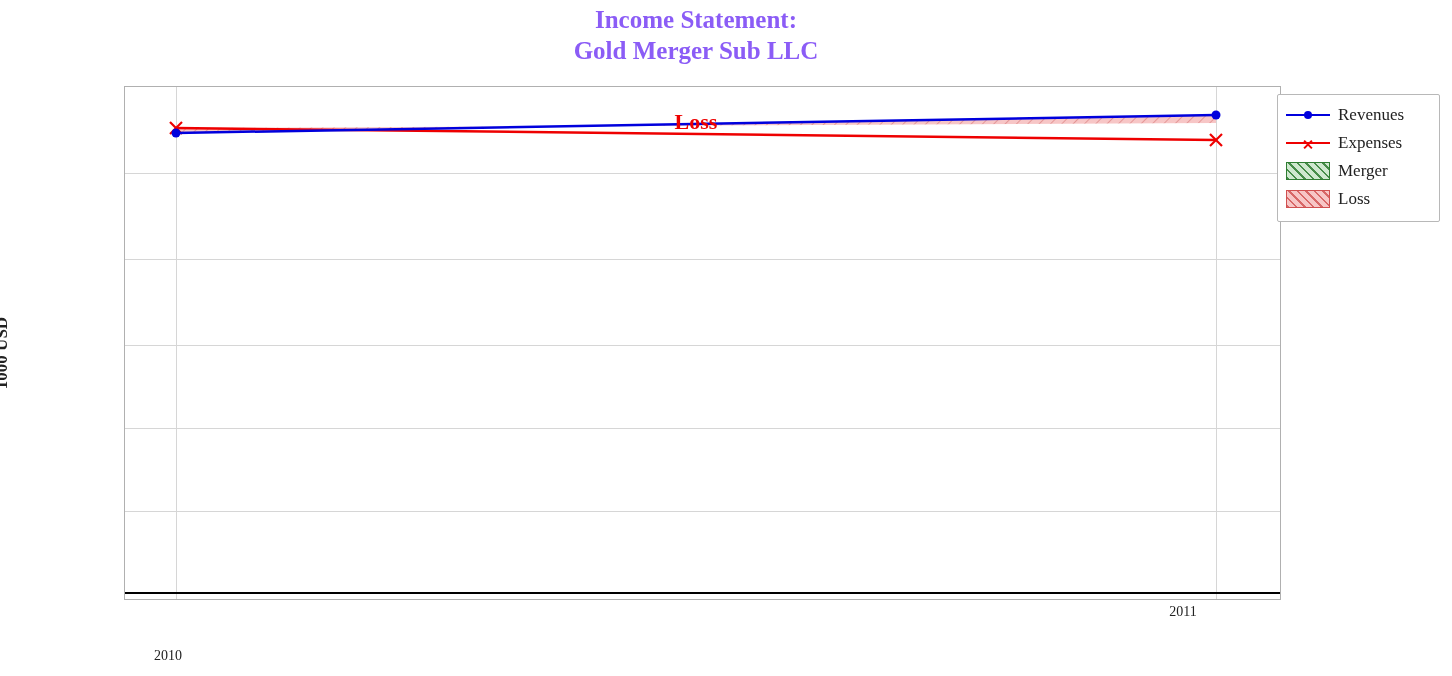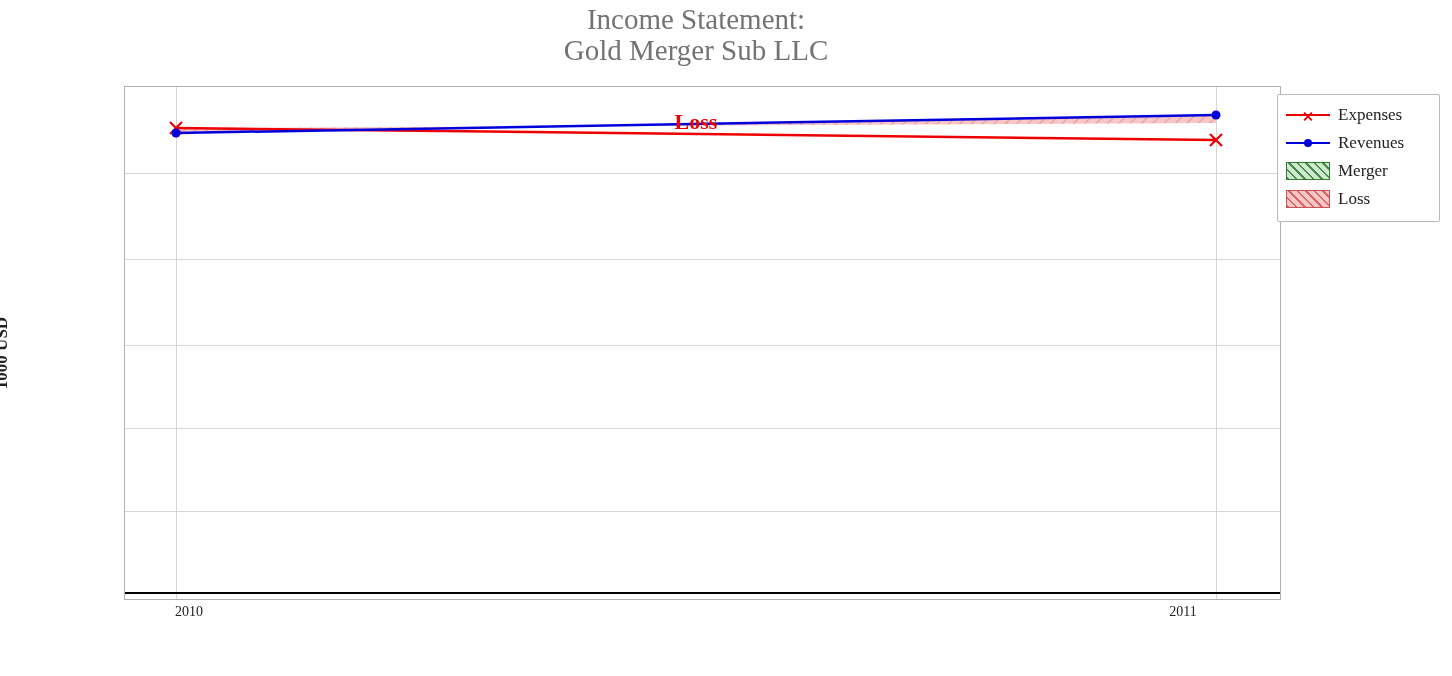--- a/index.html
+++ b/index.html
@@ -20,24 +20,24 @@
     height: 676px;
   }
   
   .chart-title {
     position: absolute;
     left: 0;
     top: 4px;
     width: 1392px;
     text-align: center;
     font-family: "Liberation Serif", serif;
-    font-weight: normal;
-    font-size: 29px;
+    font-weight: bold;
+    font-size: 25px;
     line-height: 31px;
-    color: #737373;
+    color: #8b5cf6;
     white-space: pre-line;
   }
   
   .plot-frame {
     position: absolute;
     left: 124px;
     top: 86px;
     width: 1157px;
     height: 514px;
     border: 1px solid #b0b0b0;
@@ -224,21 +224,21 @@
 
   <div class="ylabel">1000 USD</div>
 
   <div class="ytick" style="top:173px;">1,000,000</div>
   <div class="ytick" style="top:259px;">800,000</div>
   <div class="ytick" style="top:345px;">600,000</div>
   <div class="ytick" style="top:427px;">400,000</div>
   <div class="ytick" style="top:511px;">200,000</div>
   <div class="ytick" style="top:592px;">0</div>
 
-  <div class="xtick" style="left:189px;">2010</div>
+  <div class="xtick" style="left:168px;margin-top:44px;">2010</div>
   <div class="xtick" style="left:1183px;text-align:right;">2011</div>
 
 
   <div class="plot-frame">
 
     <div class="grid-h" style="top:86px;"></div>
     <div class="grid-h" style="top:172px;"></div>
     <div class="grid-h" style="top:258px;"></div>
     <div class="grid-h" style="top:341px;"></div>
     <div class="grid-h" style="top:424px;"></div>
@@ -274,31 +274,31 @@
       <circle cx="51" cy="46" r="4.5" fill="#0000dd"></circle>
       <circle cx="1091" cy="28" r="4.5" fill="#0000dd"></circle>
     </svg>
 
     <div class="annotation" style="left:571px; top:35px;">Loss</div>
   </div>
 
   <div class="legend">
     <div class="legend-row">
       <span class="legend-key">
+        <span class="key-line"></span>
+          <span class="key-dot"></span>
+      </span>
+      <span class="legend-label">Revenues</span>
+    </div>
+    <div class="legend-row">
+      <span class="legend-key">
         <span class="key-line red"></span>
           <span class="key-x"></span>
       </span>
       <span class="legend-label">Expenses</span>
-    </div>
-    <div class="legend-row">
-      <span class="legend-key">
-        <span class="key-line"></span>
-          <span class="key-dot"></span>
-      </span>
-      <span class="legend-label">Revenues</span>
     </div>
     <div class="legend-row">
       <span class="legend-key">
         <span class="key-patch"></span>
       </span>
       <span class="legend-label">Merger</span>
     </div>
     <div class="legend-row">
       <span class="legend-key">
         <span class="key-patch loss"></span>

